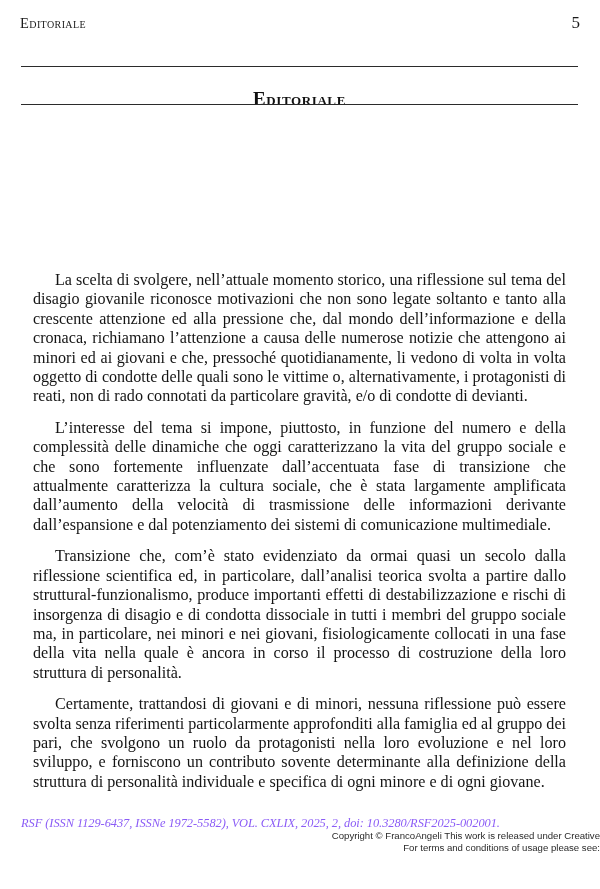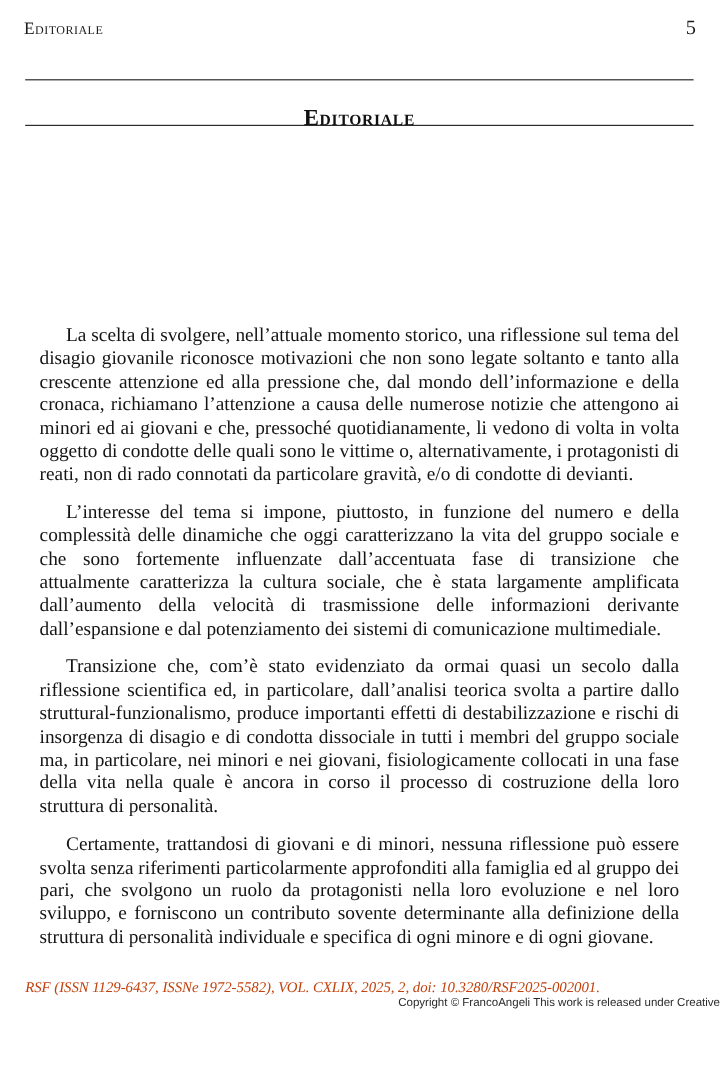--- a/index.html
+++ b/index.html
@@ -93,21 +93,21 @@
   
   .citation {
     position: absolute;
     top: 815px;
     left: 21px;
     width: 558px;
     font-style: italic;
     font-size: 12.4px;
     line-height: 16px;
     letter-spacing: -0.05px;
-    color: #c2410c;
+    color: #8b5cf6;
     white-space: nowrap;
   }
 
   .copyright-block {
     position: absolute;
     top: 830px;
     left: 0;
     width: 600px;
     text-align: center;
     font-family: "Liberation Sans", "DejaVu Sans", sans-serif;
@@ -137,15 +137,16 @@
     <p>La scelta di svolgere, nell’attuale momento storico, una riflessione sul tema del disagio giovanile riconosce motivazioni che non sono legate soltanto e tanto alla crescente attenzione ed alla pressione che, dal mondo dell’informazione e della cronaca, richiamano l’attenzione a causa delle numerose notizie che attengono ai minori ed ai giovani e che, pressoché quotidianamente, li vedono di volta in volta oggetto di condotte delle quali sono le vittime o, alternativamente, i protagonisti di reati, non di rado connotati da particolare gravità, e/o di condotte di devianti.</p>
     <p>L’interesse del tema si impone, piuttosto, in funzione del numero e della complessità delle dinamiche che oggi caratterizzano la vita del gruppo sociale e che sono fortemente influenzate dall’accentuata fase di transizione che attualmente caratterizza la cultura sociale, che è stata largamente amplificata dall’aumento della velocità di trasmissione delle informazioni derivante dall’espansione e dal potenziamento dei sistemi di comunicazione multimediale.</p>
     <p>Transizione che, com’è stato evidenziato da ormai quasi un secolo dalla riflessione scientifica ed, in particolare, dall’analisi teorica svolta a partire dallo struttural-funzionalismo, produce importanti effetti di destabilizzazione e rischi di insorgenza di disagio e di condotta dissociale in tutti i membri del gruppo sociale ma, in particolare, nei minori e nei giovani, fisiologicamente collocati in una fase della vita nella quale è ancora in corso il processo di costruzione della loro struttura di personalità.</p>
     <p>Certamente, trattandosi di giovani e di minori, nessuna riflessione può essere svolta senza riferimenti particolarmente approfonditi alla famiglia ed al gruppo dei pari, che svolgono un ruolo da protagonisti nella loro evoluzione e nel loro sviluppo, e forniscono un contributo sovente determinante alla definizione della struttura di personalità individuale e specifica di ogni minore e di ogni giovane.</p>
   </div>
 
   <div class="citation">RSF (ISSN 1129-6437, ISSNe 1972-5582), VOL. CXLIX, 2025, 2, doi: 10.3280/RSF2025-002001.</div>
 
   <div class="copyright-block">
     <div>Copyright © FrancoAngeli This work is released under Creative</div>
+    <div>For terms and conditions of usage please see:</div>
   </div>
 
 </div>
 
 </body></html>

